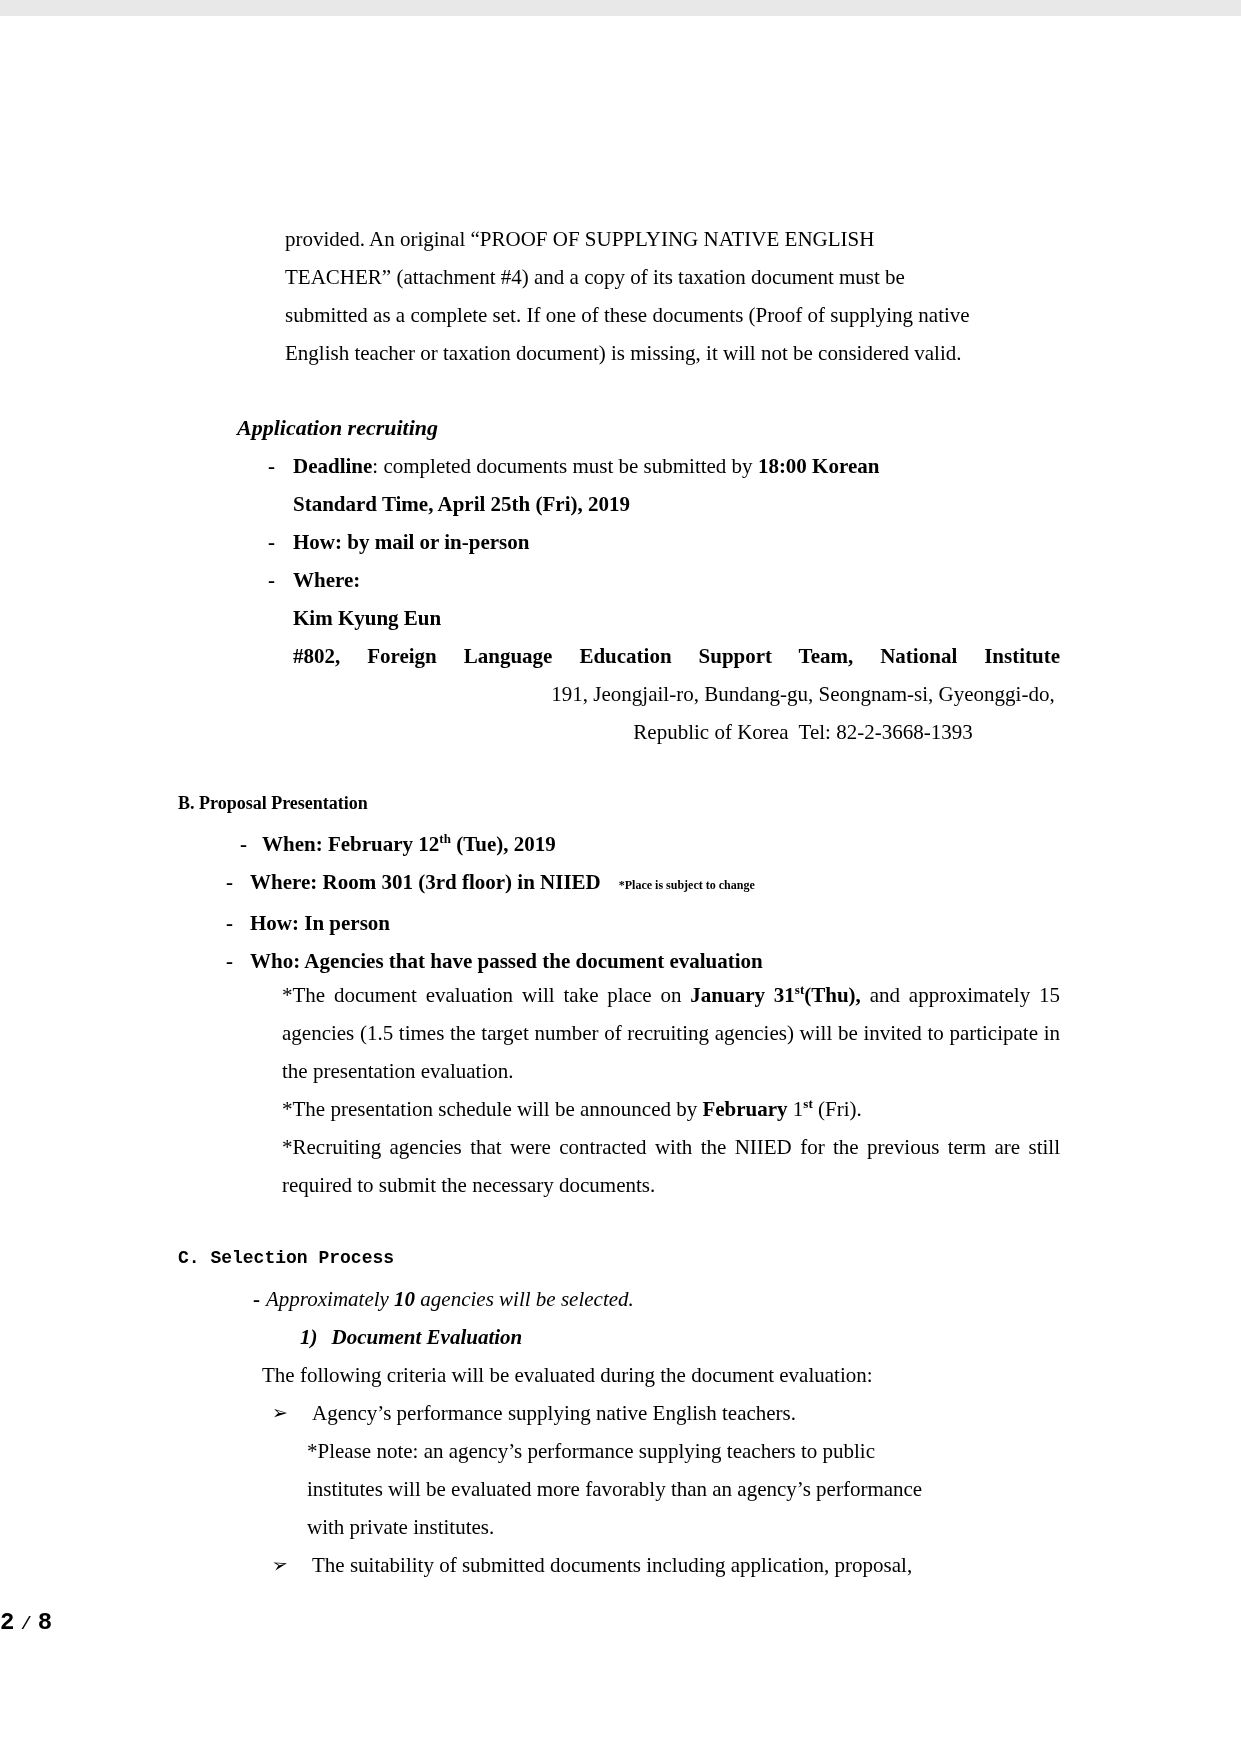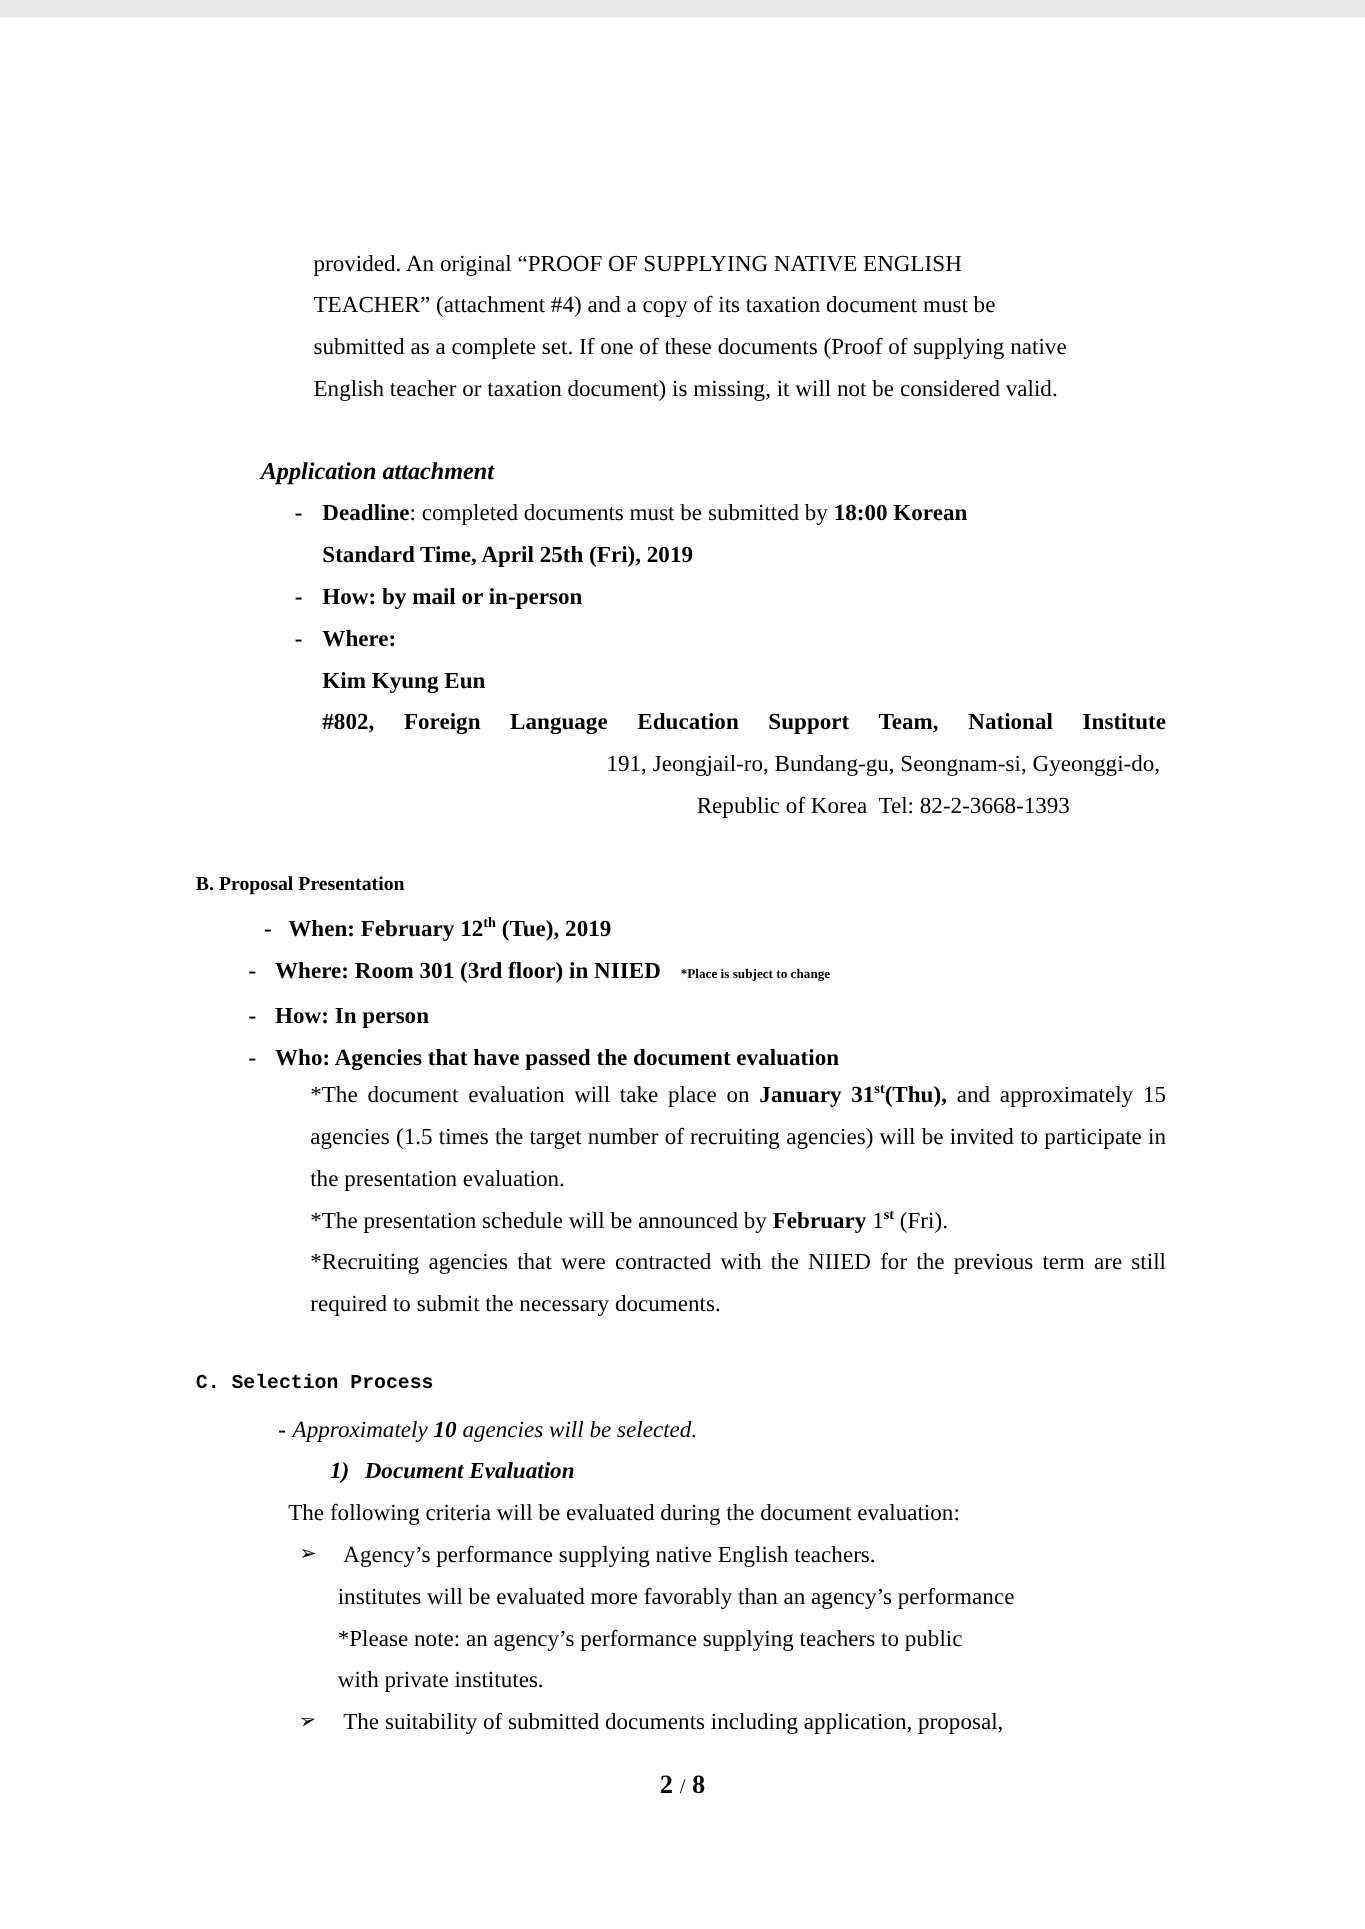--- a/index.html
+++ b/index.html
@@ -54,37 +54,37 @@
 
   .cfollow { margin-left:262px; }
 
   .cbullet { margin-left:272px; display:flex; }
   .cbullet > .arrow { width:40px; font-size:19px; }
   .cbullet > .arrow.rot span { display:inline-block; transform:rotate(-14deg); }
   .cnote { margin-left:307px; }
 
   .footer {
     position:absolute; top:1588px; left:0; width:100%;
-    text-align:center; font-size:24px; font-weight:bold; line-height:38px;
+    font-size:24px; font-weight:bold; line-height:38px;font-family:Liberation Mono, monospace;
   }
   .footer .sep { font-size:19px; font-weight:normal; padding:0 6px; }
 </style>
 </head>
 <body>
 
 <div class="page">
 
   <div class="intro">
     <div class="line">provided. An original “PROOF OF SUPPLYING NATIVE ENGLISH</div>
     <div class="line">TEACHER” (attachment #4) and a copy of its taxation document must be</div>
     <div class="line">submitted as a complete set. If one of these documents (Proof of supplying native</div>
     <div class="line">English teacher or taxation document) is missing, it will not be considered valid.</div>
   </div>
 
-  <div class="app-heading">Application attachment</div>
+  <div class="app-heading">Application recruiting</div>
 
   <div class="item app">
     <span class="dash">-</span>
     <div class="body">
       <div><span class="b">Deadline</span><span>: completed documents must be submitted by </span><span class="b">18:00 Korean</span></div>
       <div class="b">Standard Time, April 25th (Fri), 2019</div>
     </div>
   </div>
 
   <div class="item app">
@@ -142,22 +142,22 @@
   <div class="csub"><span>1)</span><span class="title">Document Evaluation</span></div>
 
   <div class="cfollow">The following criteria will be evaluated during the document evaluation:</div>
 
   <div class="cbullet">
     <span class="arrow"><span>➢</span></span>
     <div class="body">Agency’s performance supplying native English teachers.</div>
   </div>
 
   <div class="cnote">
+    <div>*Please note: an agency’s performance supplying teachers to public</div>
     <div>institutes will be evaluated more favorably than an agency’s performance</div>
-    <div>*Please note: an agency’s performance supplying teachers to public</div>
     <div>with private institutes.</div>
   </div>
 
   <div class="cbullet">
     <span class="arrow rot"><span>➢</span></span>
     <div class="body">The suitability of submitted documents including application, proposal,</div>
   </div>
 
   <div class="footer">
     <span>2</span><span class="sep">/</span><span>8</span>

